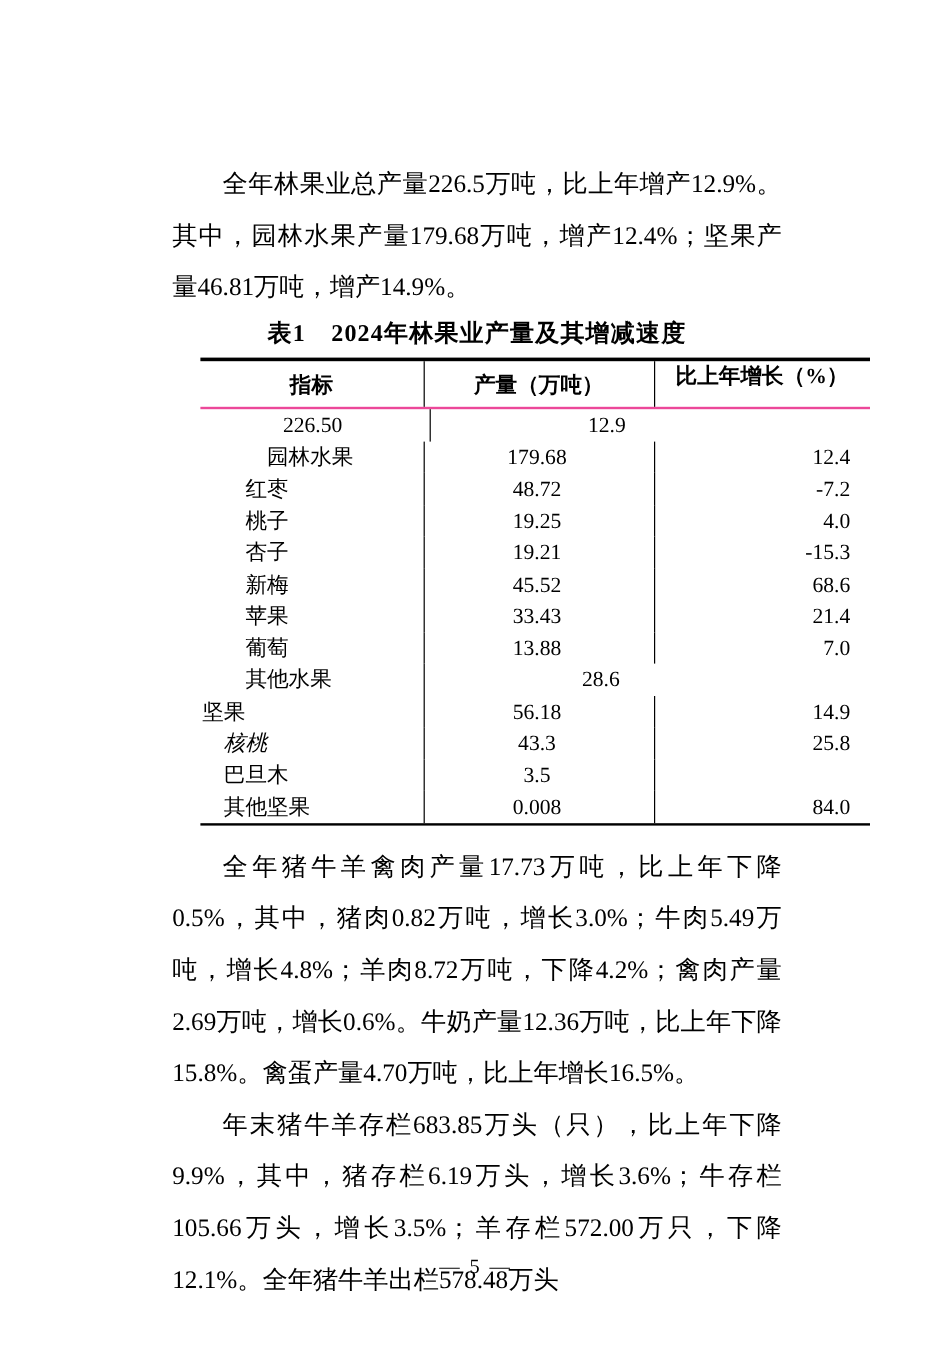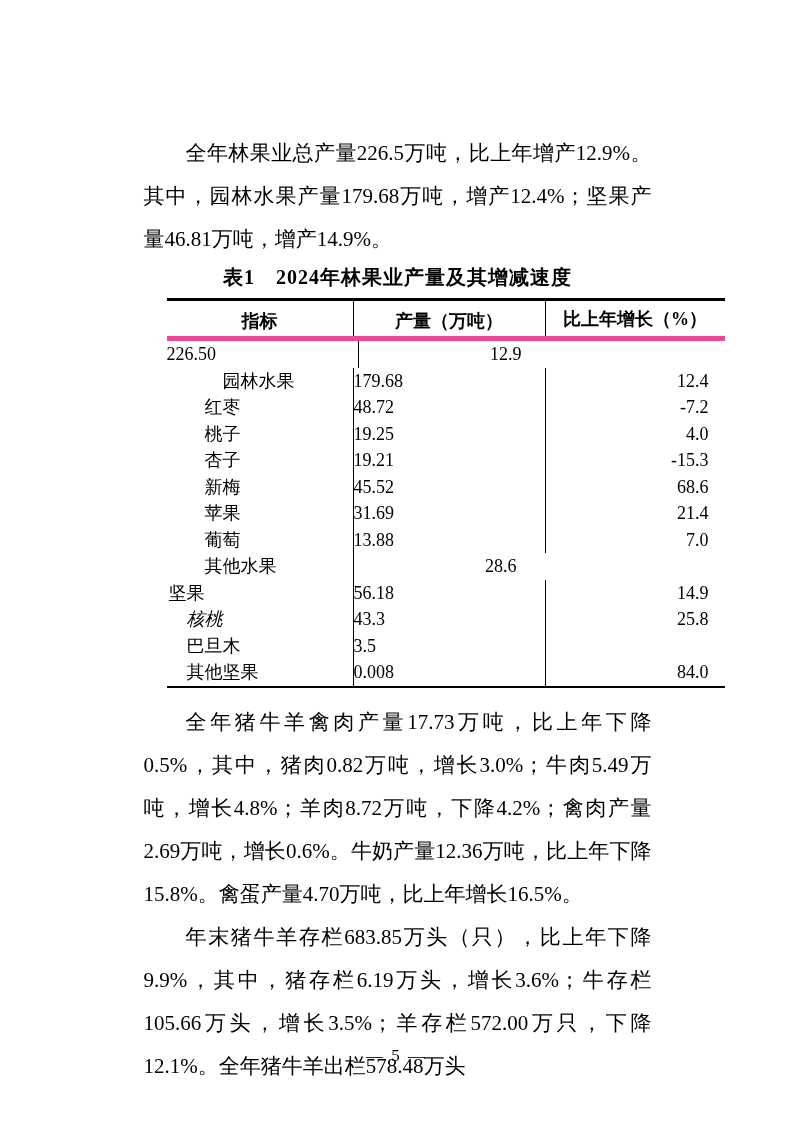--- a/index.html
+++ b/index.html
@@ -34,40 +34,39 @@
   .stat-table {
     width: 558px;
     margin-left: 23px;
     border-top: 3px solid #000;
     border-bottom: 2px solid #000;
     font-size: 18px;
   }
   .t-header {
     display: flex;
     height: 40px;
-    align-items: center;
-    border-bottom: 5px solid #ec4899;
+    border-bottom: 2px solid #ec4899;
     font-weight: bold;
   }
   .c1 { width: 187px; }
   .c2 { width: 192px; }
   .c3 { width: 179px; }
   .t-header .c1, .t-header .c2, .t-header .c3 { text-align: center; }
   .c1, .c2 { border-right: 1px solid #000; }
   .t-header .c1, .t-header .c2 { align-self: stretch; line-height: 40px; }
   .t-row {
     display: flex;
     height: 26.5px;
   }
   .td {
     line-height: 26.5px;
     white-space: nowrap;
     overflow: hidden;
   }
-  .td.c2 { text-align: left; padding-right: 3px; }
+  .td.c2 { text-align: center; padding-right: 3px; }
   .td.c3 { text-align: right; padding-right: 16px; }
   .after-table { margin-top: 13px; }
   .footer {
     position: absolute;
     left: 0;
     bottom: 56px;
     width: 100%;
     text-align: center;
     font-size: 17px;
     letter-spacing: 2px;
@@ -114,21 +113,21 @@
             <div class="td c2">19.21</div>
             <div class="td c3">-15.3</div>
           </div>
           <div class="t-row">
             <div class="td c1" style="padding-left: 38px;">新梅</div>
             <div class="td c2">45.52</div>
             <div class="td c3">68.6</div>
           </div>
           <div class="t-row">
             <div class="td c1" style="padding-left: 38px;">苹果</div>
-            <div class="td c2">31.69</div>
+            <div class="td c2">33.43</div>
             <div class="td c3">21.4</div>
           </div>
           <div class="t-row">
             <div class="td c1" style="padding-left: 38px;">葡萄</div>
             <div class="td c2">13.88</div>
             <div class="td c3">7.0</div>
           </div>
           <div class="t-row">
             <div class="td c1" style="padding-left: 38px;">其他水果</div>
             <div class="td c3">28.6</div>

